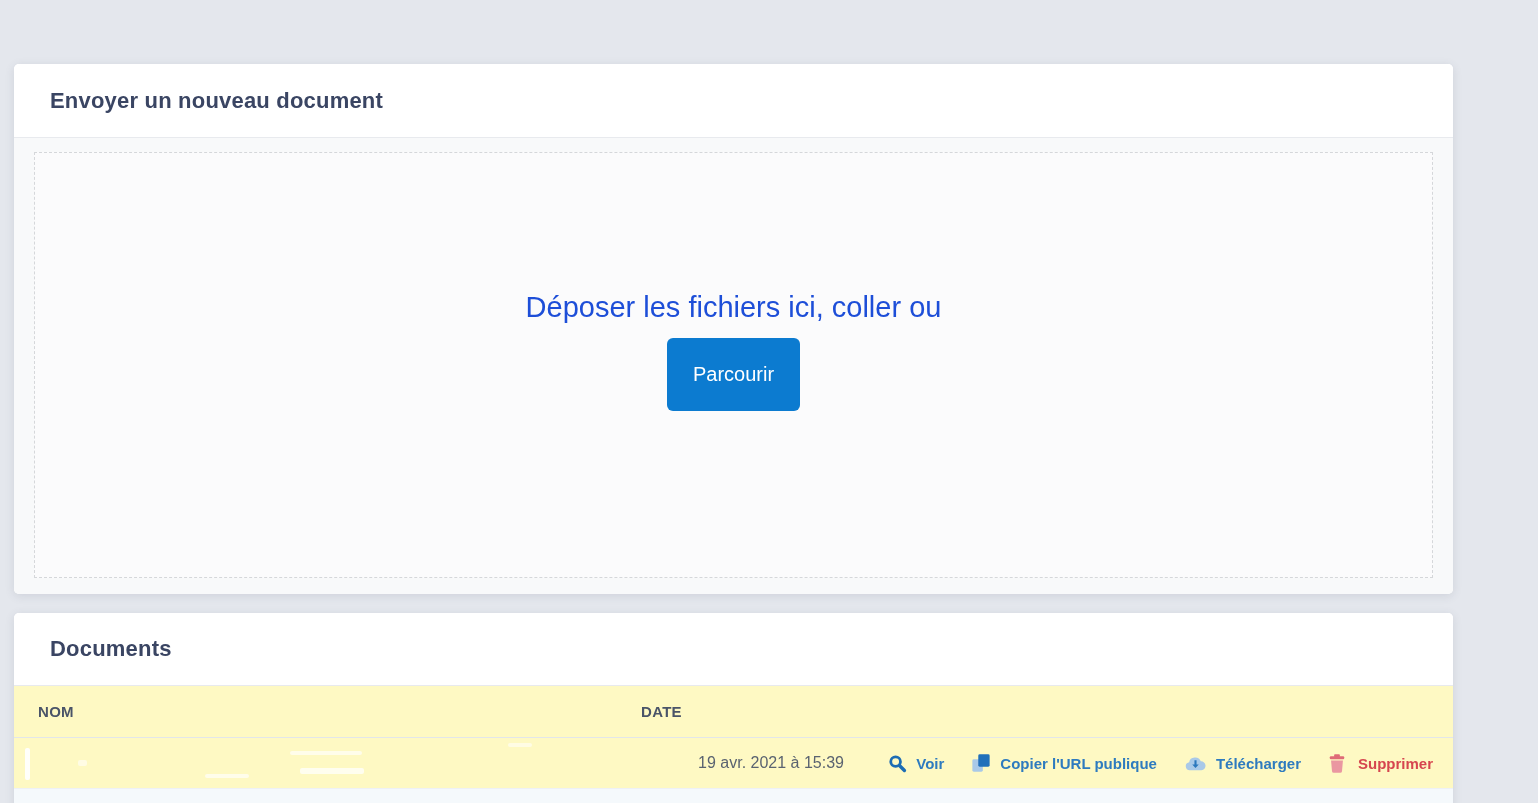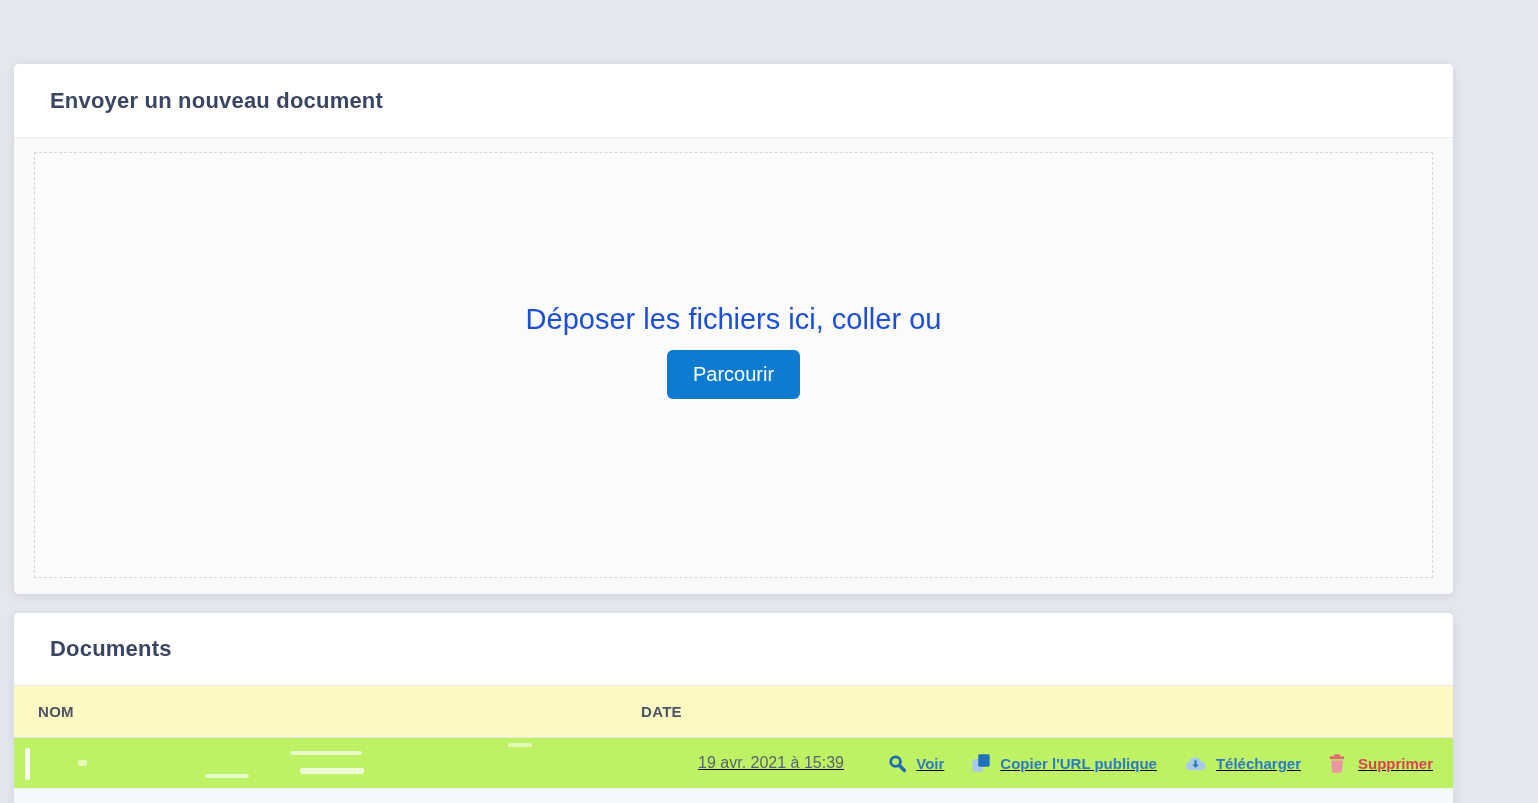--- a/index.html
+++ b/index.html
@@ -54,21 +54,21 @@
     color: #1d4ed8;
     margin-top: -28px;
     margin-bottom: 14px;
   }
   .browse-btn {
     border: none;
     background: #0c7bd0;
     color: #ffffff;
     font-family: "Liberation Sans", sans-serif;
     font-size: 20px;
-    padding: 13px 26px;
+    padding: 25px 26px;
     border-radius: 6px;
     cursor: pointer;
   }
   
   #documents-card { top: 613px; height: 200px; border-radius: 5px 5px 0 0; }
   #documents-card .card-header { height: 73px; }
   .table-grid {
     display: grid;
     grid-template-columns: 1fr 260px 552px;
     align-items: center;
@@ -79,24 +79,23 @@
     border-bottom: 1px solid #e2e6ea;
     font-size: 15px;
     font-weight: bold;
     color: #4a5468;
     letter-spacing: 0.3px;
   }
   .th-nom { padding-left: 24px; }
   .th-date { }
   .data-row {
     height: 51px;
-    background: #bef264;
+    background: #fef9c3;
     border-bottom: 1px solid #eef1f5;
     position: relative;
-    text-decoration: underline;
   }
   .row-filler { height: 14px; background: #f5f9fc; }
   .cell-name { position: relative; height: 100%; }
   .redact { position: absolute; background: rgba(255,255,255,0.92); border-radius: 2px; }
   .r1 { left: 11px;  top: 10px; width: 5px;  height: 32px; }
   .r2 { left: 64px;  top: 22px; width: 9px;  height: 6px; opacity: .6; }
   .r3 { left: 191px; top: 36px; width: 44px; height: 4px; opacity: .7; }
   .r4 { left: 276px; top: 13px; width: 72px; height: 4px; opacity: .7; }
   .r5 { left: 286px; top: 30px; width: 64px; height: 6px; opacity: .8; }
   .r6 { left: 494px; top: 5px;  width: 24px; height: 4px; opacity: .6; }

